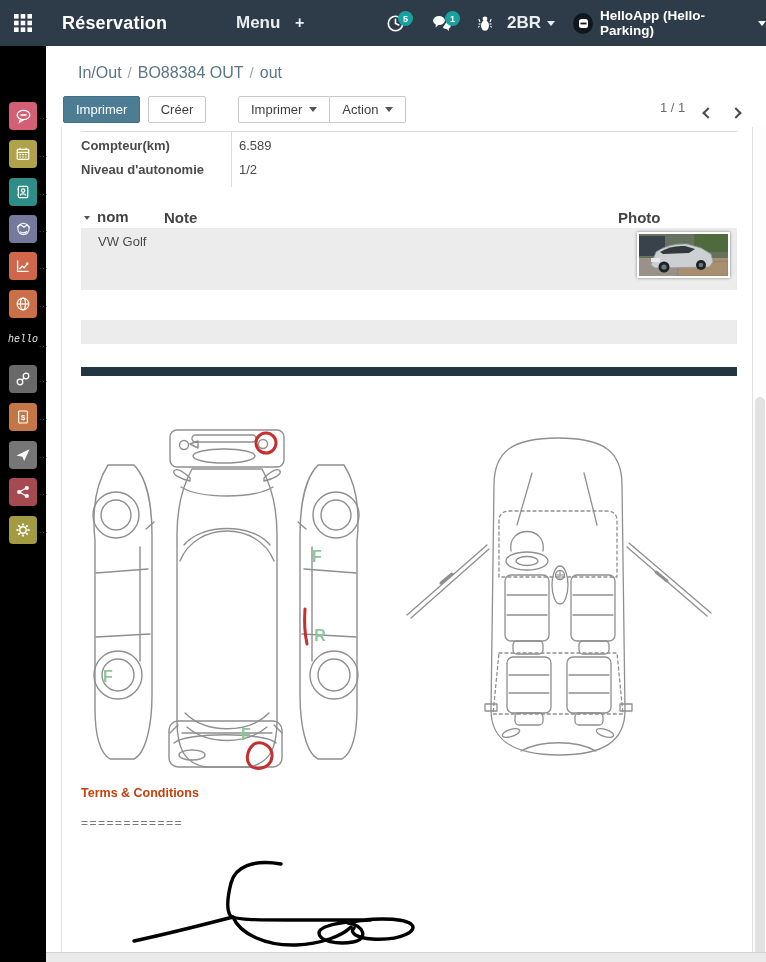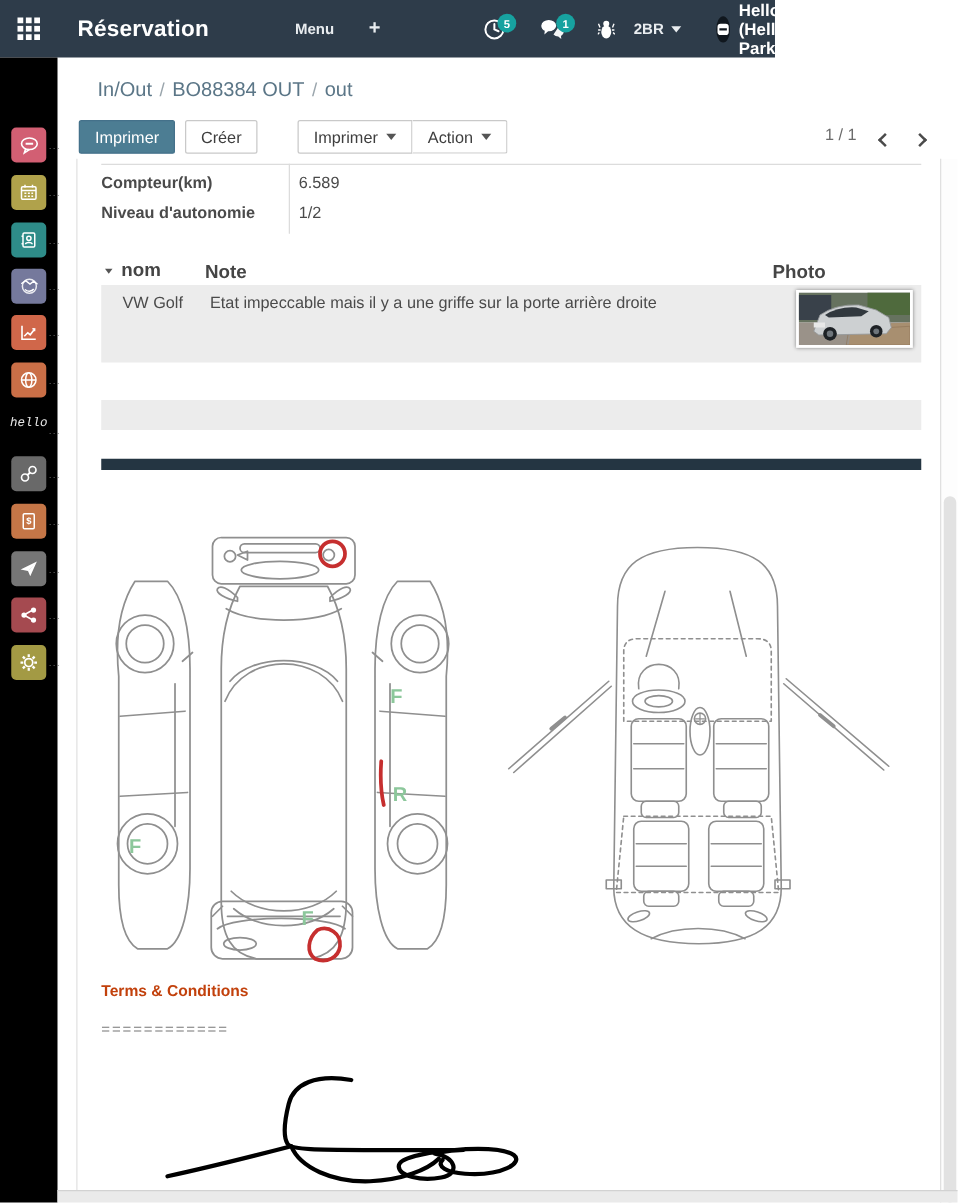--- a/index.html
+++ b/index.html
@@ -1,23 +1,23 @@
 <!DOCTYPE html>
 <html><head>
 <meta charset="utf-8">
 <style>
   * { margin:0; padding:0; box-sizing:border-box; }
   html,body { width:766px; height:962px; overflow:hidden; background:#fff;
     font-family:"Liberation Sans", sans-serif; }
   .abs { position:absolute; }
   
-  #navbar { position:absolute; left:0; top:0; width:620px; height:46px; background:#2e3c4a; color:#fff; }
+  #navbar { position:absolute; left:0; top:0; width:766px; height:46px; background:#2e3c4a; color:#fff; }
   .nv { position:absolute; top:0; height:46px; display:flex; align-items:center; color:#fff; }
   .nv-title { font-size:18px; font-weight:bold; letter-spacing:.2px; }
-  .nv-link { font-size:12px; font-weight:bold; color:#e9edf0; cursor:pointer; }
+  .nv-link { font-size:17px; font-weight:bold; color:#e9edf0; cursor:pointer; }
   .badge { position:absolute; min-width:15px; height:15px; border-radius:8px; background:#17a2a0;
     color:#fff; font-size:9px; font-weight:bold; display:flex; align-items:center; justify-content:center; padding:0 3px; }
   .caret { display:inline-block; width:0; height:0; border-left:4px solid transparent;
     border-right:4px solid transparent; border-top:5px solid currentColor; margin-left:6px; }
   .avatar { width:21px; height:21px; border-radius:50%; background:#10171e; display:flex; align-items:center; justify-content:center; }
   
   #sidebar { position:absolute; left:0; top:46px; width:46px; height:916px; background:#000; }
   .side-item { position:absolute; left:0; width:46px; height:34px; cursor:pointer; }
   .tile { position:absolute; left:9px; top:0; width:28px; height:28px; border-radius:4px;
     display:flex; align-items:center; justify-content:center; }
@@ -302,21 +302,20 @@
   <div class="abs val" style="left:177px; top:35px">1/2</div>
 
   <div class="abs" style="left:22px; top:81px">
     <span class="sort-caret"></span><span class="th">nom</span>
   </div>
   <div class="abs th" style="left:102px; top:82px">Note</div>
   <div class="abs th" style="left:556px; top:82px">Photo</div>
 
   <div class="abs grayrow" style="left:19px; top:101px; width:656px; height:62px">
     <div class="abs val" style="left:17px; top:6px">VW Golf</div>
-    <div class="abs val" style="left:87px; top:6px; width:430px">Etat impeccable mais il y a une griffe sur la porte arrière droite</div>
     <div class="abs photo-thumb" style="left:556px; top:4px">
       <svg width="89" height="42" viewBox="0 0 89 42">
         <rect x="0" y="0" width="89" height="24" fill="#66725f"></rect>
         <rect x="55" y="0" width="34" height="18" fill="#4f6a3d"></rect>
         <rect x="0" y="2" width="26" height="20" fill="#39414a"></rect>
         <rect x="0" y="24" width="89" height="18" fill="#9a9289"></rect>
         <path d="M42,26 L89,24 L89,42 L40,42 Z" fill="#a88f70"></path>
         <path d="M40,30 L89,27 L89,42 L38,42 Z" fill="none" stroke="#8f7356" stroke-width=".5"></path>
         <path d="M12,31 L17,18 Q30,9 48,10 L62,14 L72,20 L74,28 L70,33 L16,34 Z" fill="#cdd0d2" stroke="#96999c" stroke-width=".7"></path>
         <path d="M21,18 Q32,11 46,12 L56,15 L50,19 L24,20 Z" fill="#31383e"></path>

